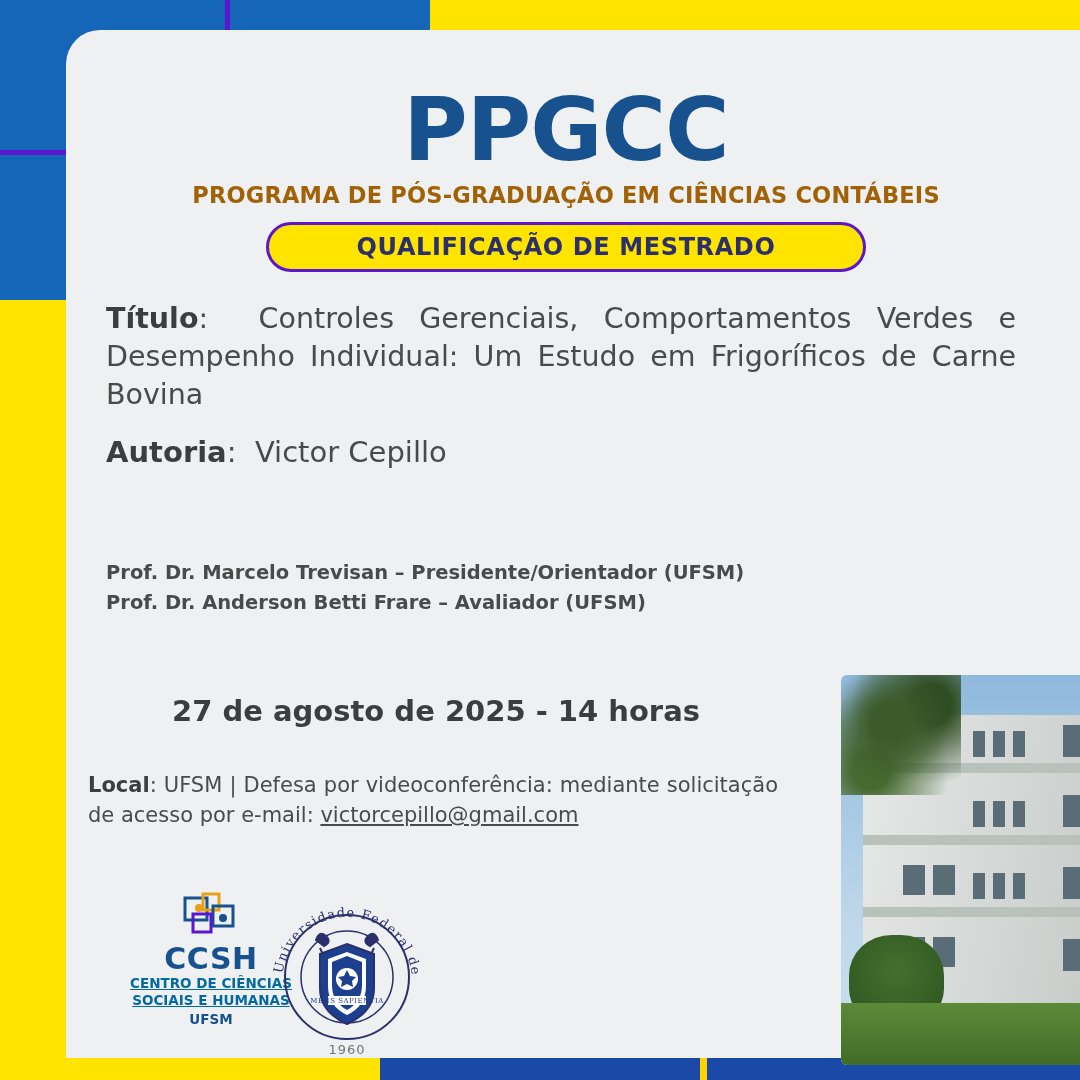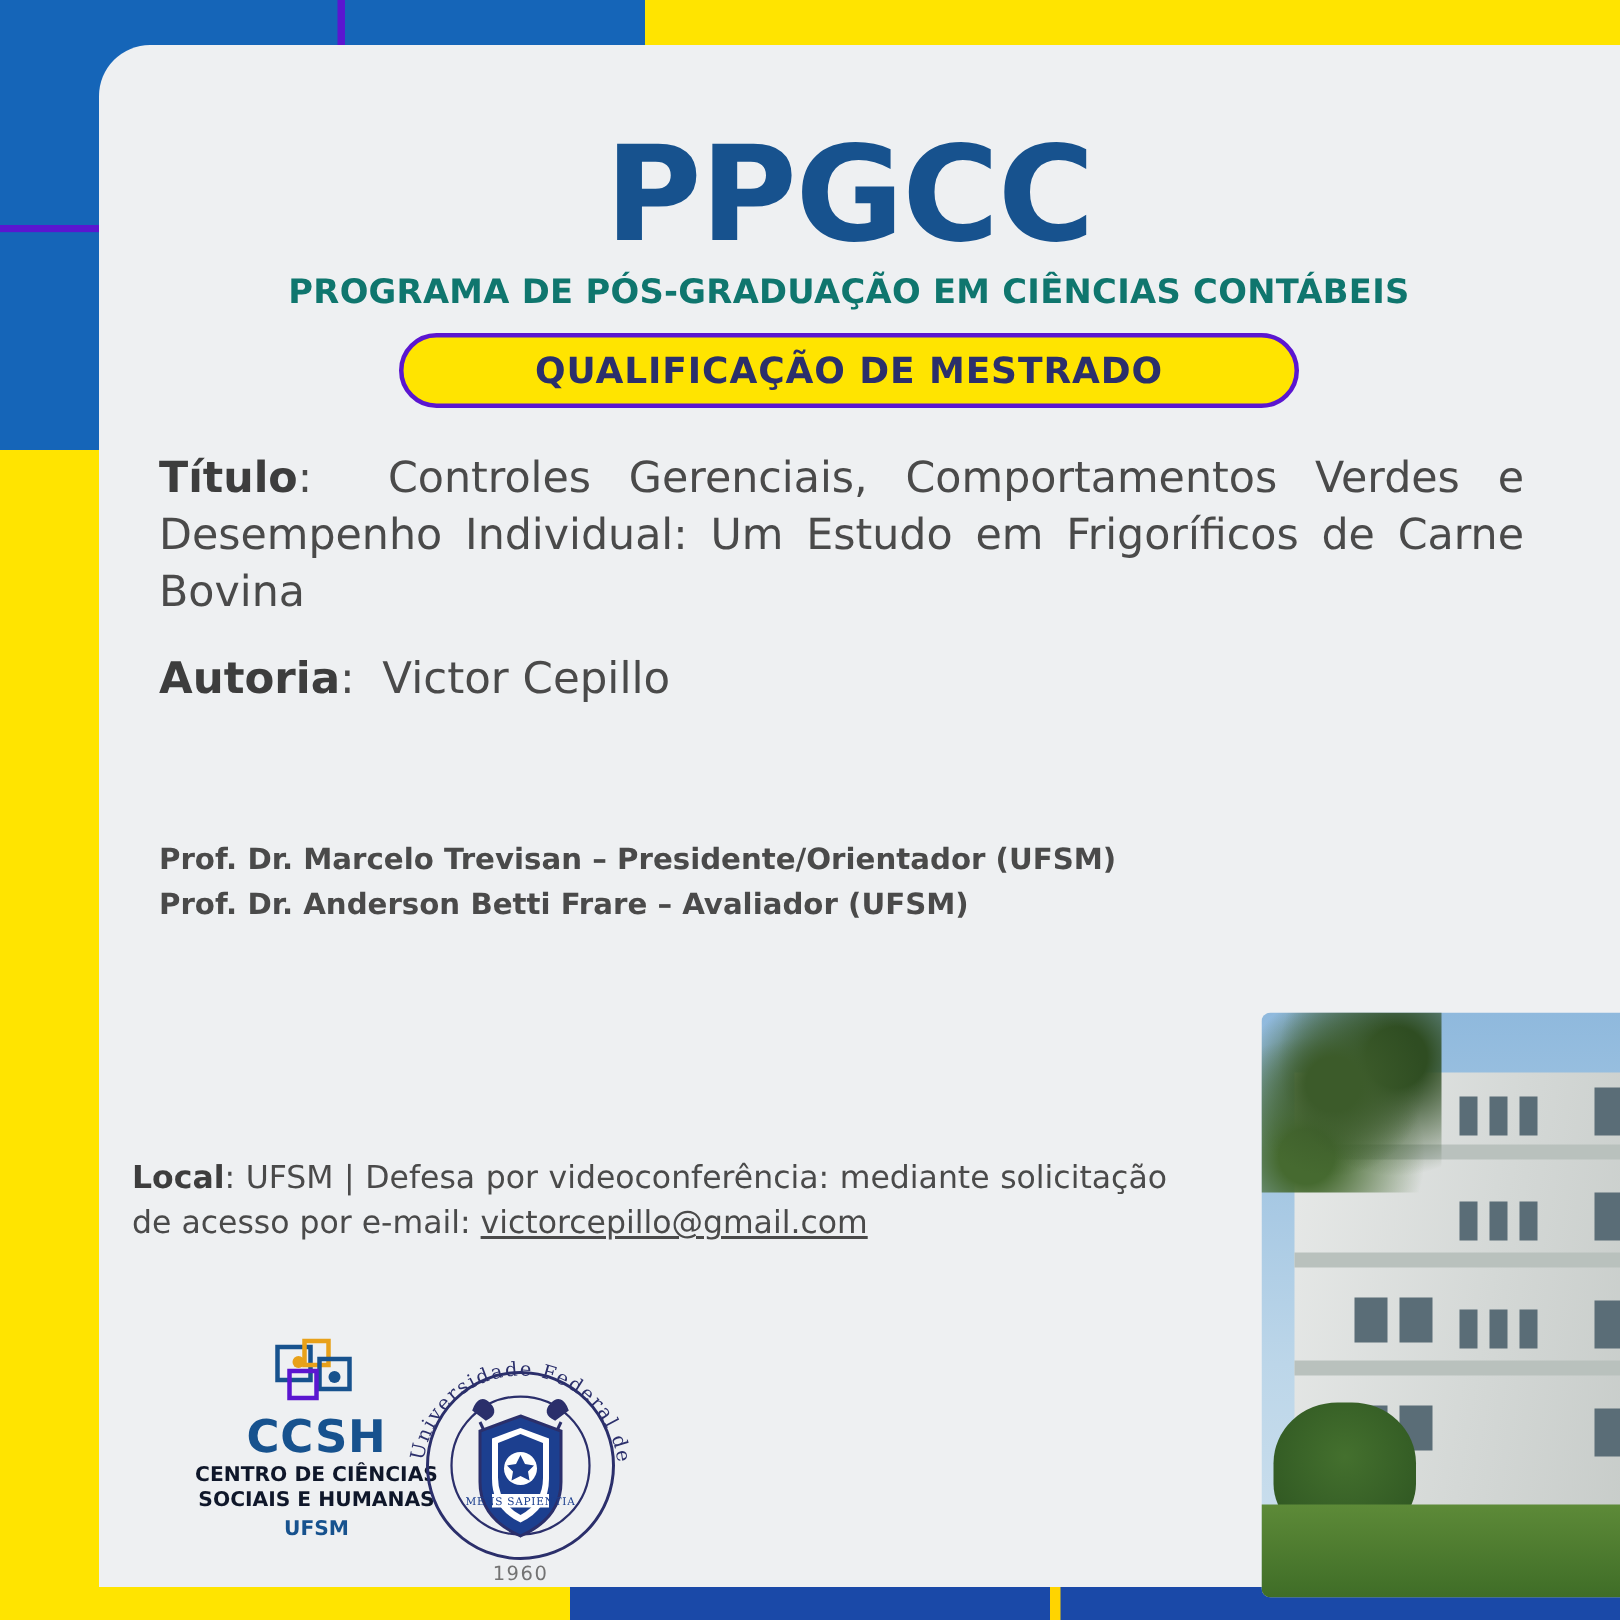--- a/index.html
+++ b/index.html
@@ -100,21 +100,21 @@
     font-family: "DejaVu Sans", "Liberation Sans", sans-serif;
   }
   .ppgcc-sub {
     position: absolute;
     left: 0; top: 152px;
     width: 1000px;
     text-align: center;
     font-size: 22.5px;
     font-weight: bold;
     letter-spacing: 0.2px;
-    color: #0f766e;
+    color: #a16207;
   }
 
   .badge {
     position: absolute;
     left: 200px; top: 192px;
     width: 600px;
     height: 50px;
     background: #ffe400;
     border: 3px solid #5b16d0;
     border-radius: 26px;
@@ -210,23 +210,24 @@
   .ccsh-name {
     font-size: 30px;
     font-weight: bold;
     color: #17528e;
     letter-spacing: 0.5px;
     line-height: 1;
   }
   .ccsh-sub {
     font-size: 13.5px;
     font-weight: bold;
-    color: #0f172a;
+    color: #0369a1;
     line-height: 1.12;
     margin-top: 2px;
+    text-decoration: underline;
   }
   .ccsh-ufsm {
     font-size: 13.5px;
     font-weight: bold;
     color: #17528e;
     margin-top: 3px;
   }
 
   .ufsm-seal {
     position: absolute;
@@ -320,20 +321,21 @@
     <div class="body-text autoria-block">
       <b>Autoria</b><span>:</span>&nbsp; <span>Victor Cepillo</span>
     </div>
 
 
     <div class="comissao-list">
       <div>Prof. Dr. Marcelo Trevisan – Presidente/Orientador (UFSM)</div>
       <div>Prof. Dr. Anderson Betti Frare – Avaliador (UFSM)</div>
     </div>
 
+    <div class="data-line">27 de agosto de 2025 - 14 horas</div>
 
     <div class="local-block">
       <b>Local</b><span>: UFSM | Defesa por videoconferência: mediante solicitação de acesso por e-mail: </span><a href="#">victorcepillo@gmail.com</a>
     </div>
 
     <div class="ccsh-logo">
       <div class="ccsh-mark">
         <svg width="64" height="48" viewBox="0 0 64 48" xmlns="http://www.w3.org/2000/svg">
           <rect x="6" y="6" width="22" height="22" fill="none" stroke="#17528e" stroke-width="3"></rect>
           <rect x="24" y="2" width="16" height="16" fill="none" stroke="#e8a11a" stroke-width="3"></rect>

